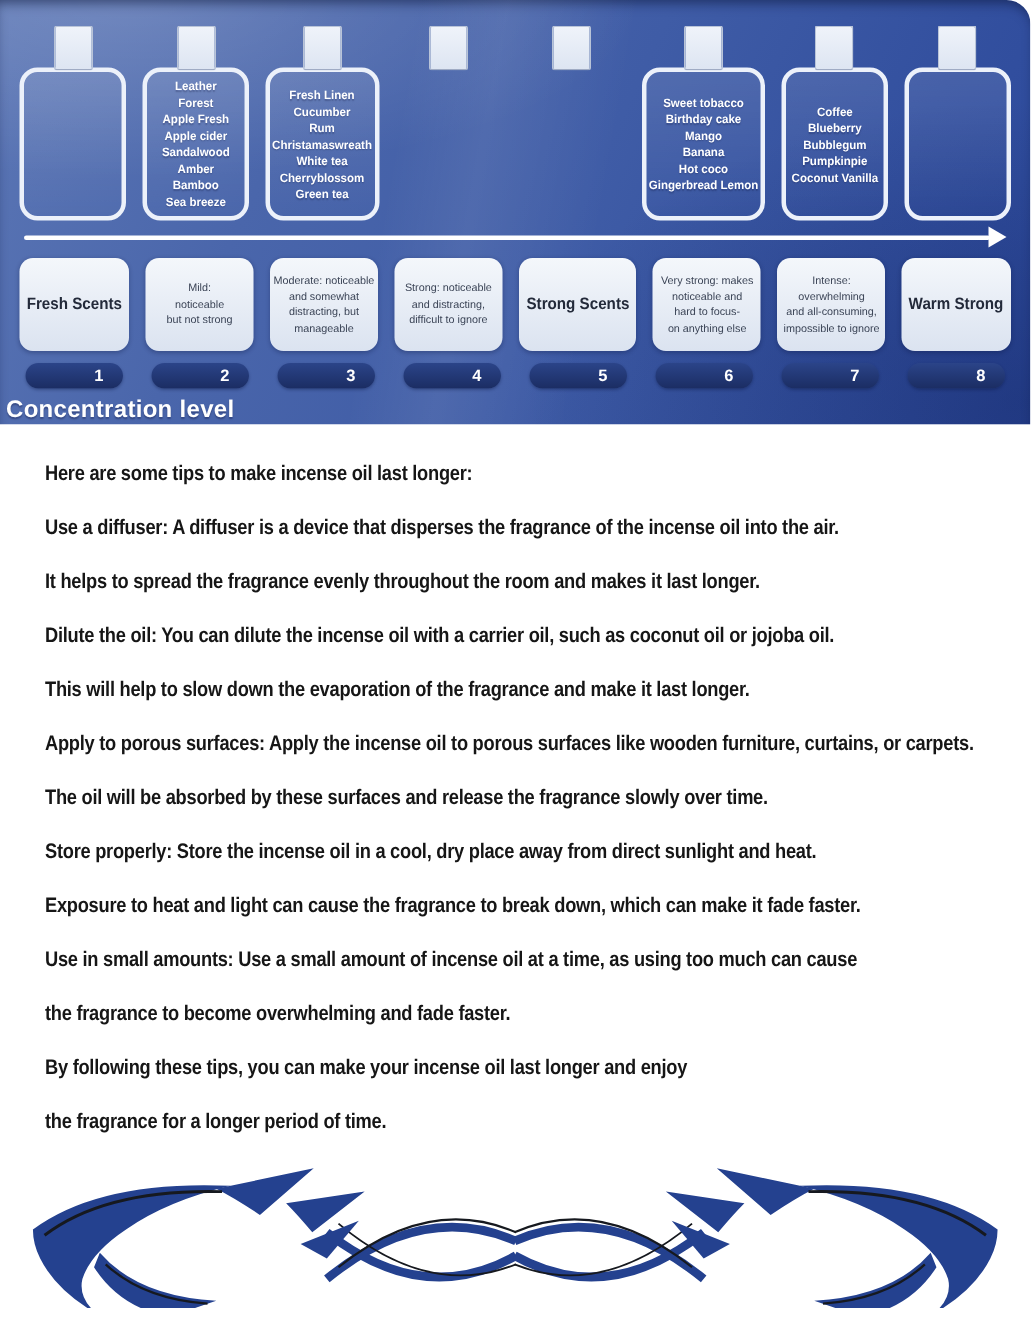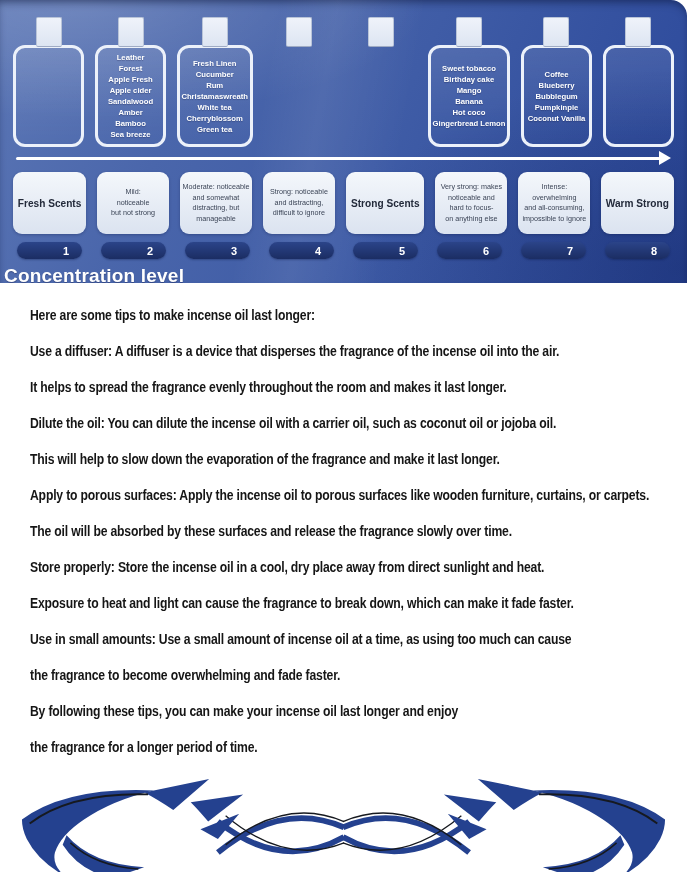--- a/index.html
+++ b/index.html
@@ -81,21 +81,21 @@
   .pills { margin-top:8px; }
   .pill {
     height:17px; margin:0 4px; border-radius:9px;
     background:linear-gradient(180deg,#2b4489,#1b2d63);
     display:flex; align-items:center; justify-content:flex-end; padding-right:13px;
     box-shadow:0 1px 2px rgba(10,20,60,0.35);
   }
   .pill .num { color:#ffffff; font-size:11px; font-weight:bold; }
 
   .caption {
-    color:#ffffff; font-weight:bold; font-size:19px;
+    color:#ffffff; font-weight:bold; font-size:16px;
     padding:6px 0 0 4px; letter-spacing:0.2px;
     text-shadow:0 1px 1px rgba(0,0,40,0.3);
   }
 
   
   .tips { padding:24px 0 0 30px; }
   .tip {
     margin:0 0 20px 0; height:16px; line-height:16px;
     font-size:14px; font-weight:bold; letter-spacing:-0.2px; color:#161616;
     white-space:nowrap; transform:scaleX(0.87); transform-origin:0 50%;

